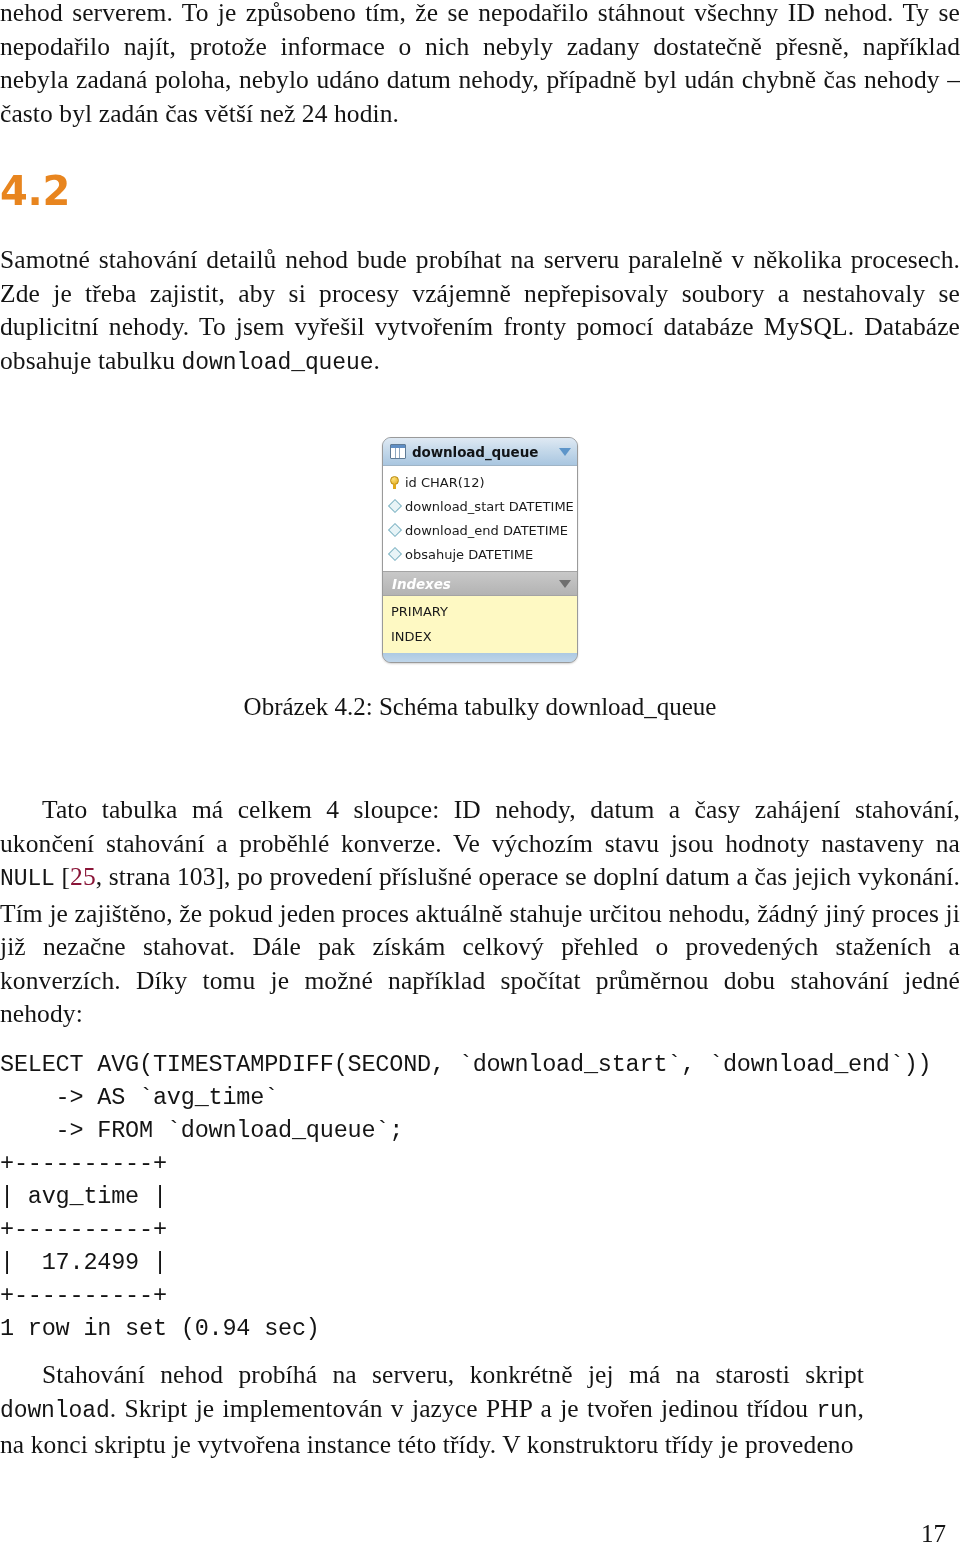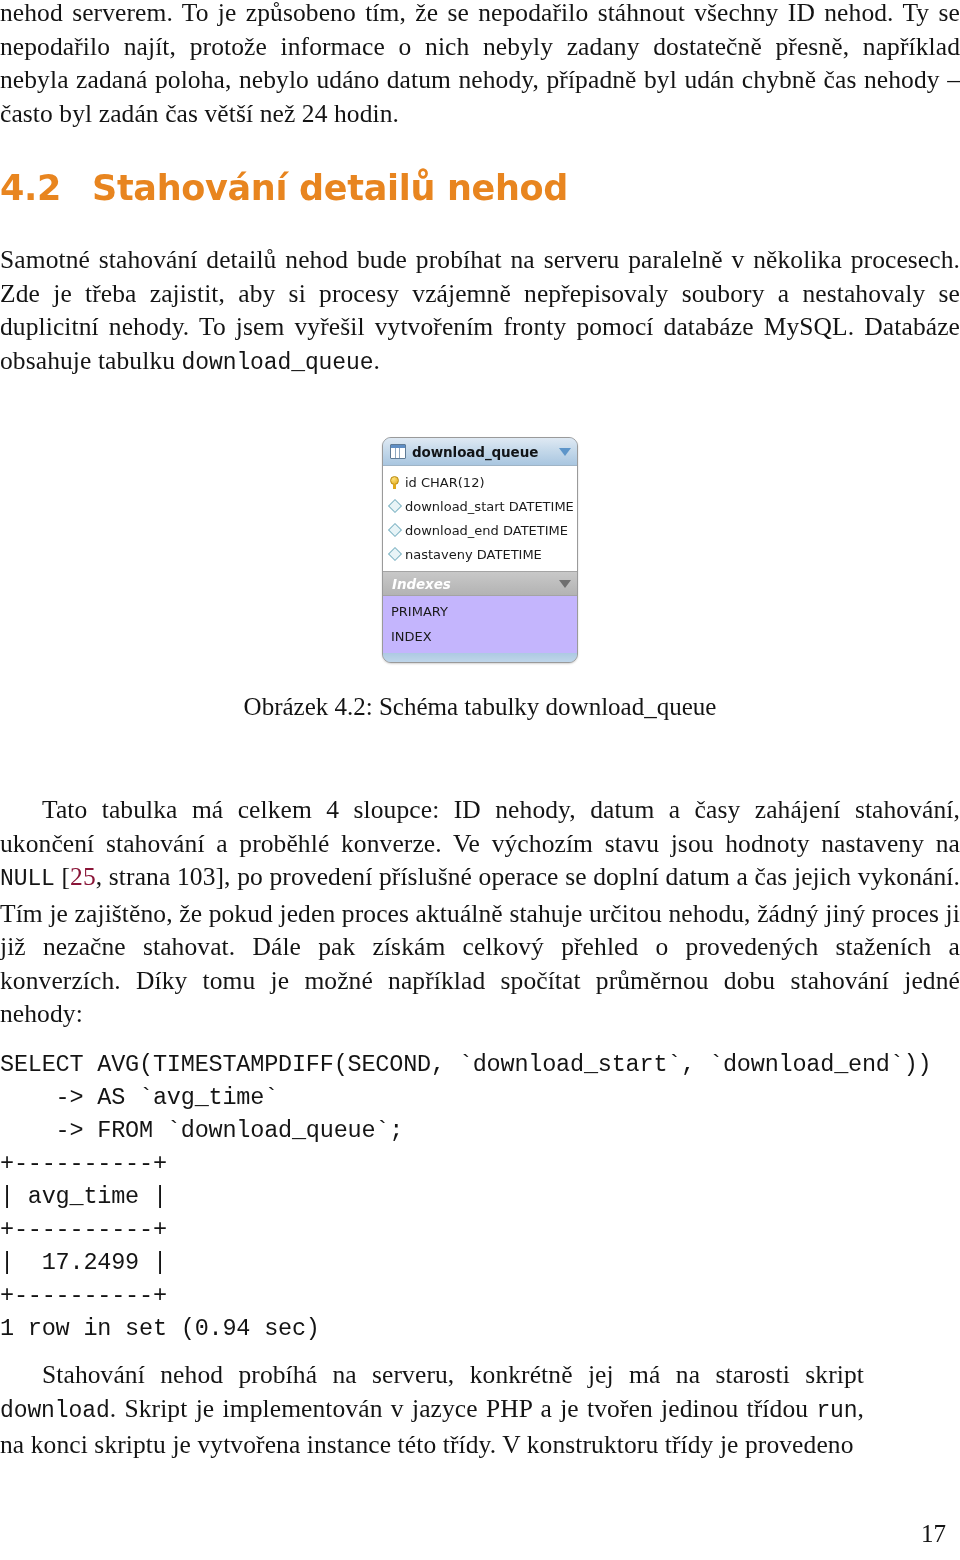--- a/index.html
+++ b/index.html
@@ -43,21 +43,21 @@
   }
   .cite { color: #8a1538; }
 
   
   .section-head {
     display: flex;
     align-items: baseline;
     color: #E8851F;
     font-family: "DejaVu Sans", "Liberation Sans", sans-serif;
     font-weight: bold;
-    font-size: 35px;
+    font-size: 40px;
     letter-spacing: -0.3px;
   }
   .section-num { width: 92px; flex: 0 0 92px; }
   .section-title { white-space: nowrap; }
 
   
   .figure {
     display: flex;
     flex-direction: column;
     align-items: center;
@@ -187,21 +187,21 @@
     font-style: italic;
   }
   .db-indexes-label {
     font-size: 13.5px;
     font-weight: bold;
     color: #ffffff;
     flex: 1 1 auto;
     letter-spacing: -0.1px;
   }
   .db-indexes-list {
-    background: #c4b5fd;
+    background: #fef9c3;
     padding: 3px 0 4px 0;
     text-align: right;
   }
   .db-index {
     height: 25px;
     display: flex;
     align-items: center;
     padding-left: 8px;
     font-size: 13px;
     color: #1a1a1a;
@@ -246,21 +246,20 @@
 
 <div class="page">
 
   <div id="block-top">
     <p class="para">nehod serverem. To je způsobeno tím, že se nepodařilo stáhnout všechny ID nehod. Ty se nepodařilo najít, protože informace o nich nebyly zadany dostatečně přesně, například nebyla zadaná poloha, nebylo udáno datum nehody, případně byl udán chybně čas nehody – často byl zadán čas větší než 24 hodin.</p>
   </div>
 
   <div id="block-heading">
     <div class="section-head">
       <span class="section-num">4.2</span>
-      <span class="section-title">Stahování detailů nehod</span>
     </div>
   </div>
 
   <div id="block-intro">
     <p class="para"><span>Samotné stahování detailů nehod bude probíhat na serveru paralelně v několika procesech. Zde je třeba zajistit, aby si procesy vzájemně nepřepisovaly soubory a nestahovaly se duplicitní nehody. To jsem vyřešil vytvořením fronty pomocí databáze MySQL. Databáze obsahuje tabulku </span><span class="tt">download_queue</span><span>.</span></p>
   </div>
 
   <div id="block-figure" class="figure">
 
     <div class="db-table">
@@ -289,21 +288,21 @@
 
         <div class="db-field">
           <span class="diamond-icon"></span>
           <span>download_end</span>
           <span>&nbsp;</span>
           <span>DATETIME</span>
         </div>
 
         <div class="db-field">
           <span class="diamond-icon"></span>
-          <span>nastaveny</span>
+          <span>obsahuje</span>
           <span>&nbsp;</span>
           <span>DATETIME</span>
         </div>
 
       </div>
 
       <div class="db-indexes-header">
         <span class="db-indexes-label">Indexes</span>
         <span class="tri dark"></span>
       </div>

